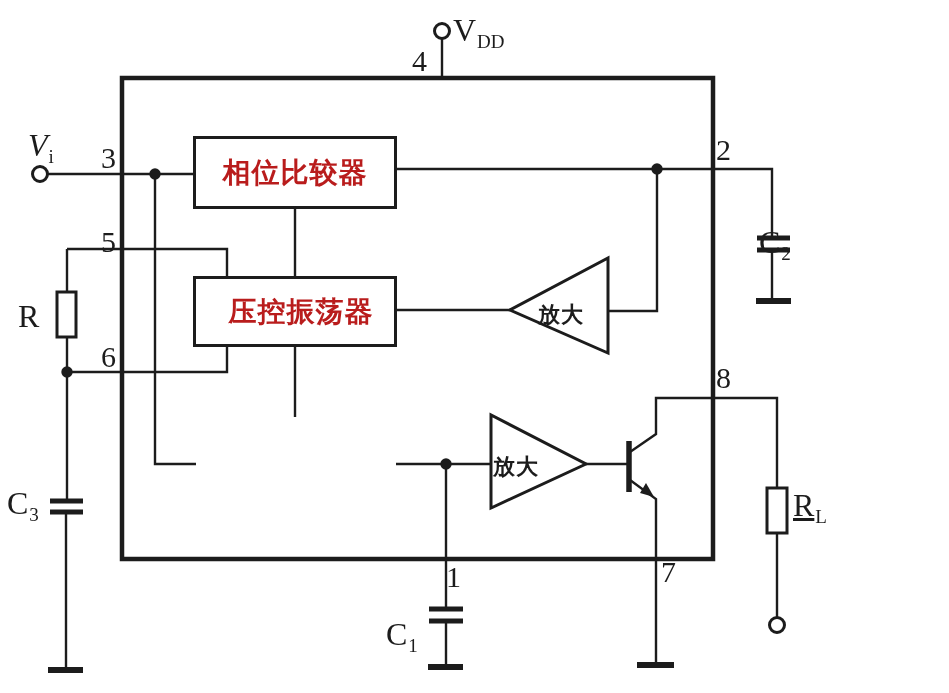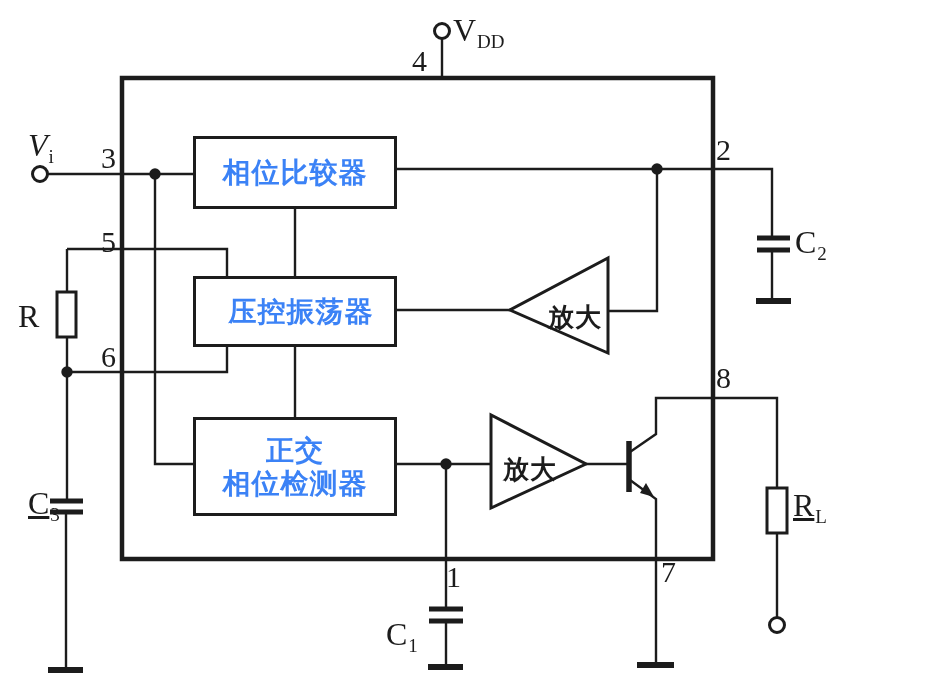--- a/index.html
+++ b/index.html
@@ -6,25 +6,25 @@
   .stage{
     position:relative;width:949px;height:693px;background:#ffffff;overflow:hidden;
     font-family:"Liberation Serif","DejaVu Serif",serif;color:#1c1c1c;
   }
   .stage svg{position:absolute;left:0;top:0;z-index:1;}
   .block{
     position:absolute;z-index:2;box-sizing:border-box;background:#ffffff;
     border:3px solid #1c1c1c;display:flex;flex-direction:column;
     align-items:center;justify-content:center;
     font-size:28px;font-weight:700;letter-spacing:1px;line-height:33px;
-    font-family:"Liberation Serif",serif;color:#3b82f6;white-space:nowrap;
+    font-family:"Liberation Serif",serif;color:#b91c1c;white-space:nowrap;
   }
   .amp-label{
-    position:absolute;z-index:3;font-size:26px;font-weight:700;letter-spacing:1px;
-    text-align:right;font-family:"Liberation Serif",serif;white-space:nowrap;
+    position:absolute;z-index:3;font-size:22px;font-weight:700;letter-spacing:1px;
+    text-align:left;font-family:"Liberation Serif",serif;white-space:nowrap;
   }
   .pin{
     position:absolute;z-index:3;font-size:30px;line-height:1;
     font-family:"Liberation Serif","DejaVu Serif",serif;
   }
   .part{
     position:absolute;z-index:3;font-size:32px;line-height:1;white-space:nowrap;
     font-family:"Liberation Serif","DejaVu Serif",serif;
   }
   .part .pm{font-size:32px;}
@@ -105,24 +105,20 @@
     <circle cx="442" cy="31" r="7.5" fill="#ffffff" stroke="#1c1c1c" stroke-width="3"></circle>
     <circle cx="777" cy="625" r="7.5" fill="#ffffff" stroke="#1c1c1c" stroke-width="3"></circle>
   </svg>
 
   <div class="block" style="left:193px;top:136px;width:204px;height:73px;">
     <span>相位比较器</span>
   </div>
   <div class="block" style="left:193px;top:276px;width:204px;height:71px;padding-left:12px;">
     <span>压控振荡器</span>
   </div>
-  <div class="block" style="left:193px;top:417px;width:204px;height:99px;">
-    <span>正交</span>
-    <span>相位检测器</span>
-  </div>
 
   <div class="amp-label" style="left:538px;top:300px;width:64px;">放大</div>
   <div class="amp-label" style="left:493px;top:452px;width:64px;">放大</div>
 
   <div class="pin" style="left:101px;top:143px;">3</div>
   <div class="pin" style="left:101px;top:227px;">5</div>
   <div class="pin" style="left:101px;top:342px;">6</div>
   <div class="pin" style="left:412px;top:46px;">4</div>
   <div class="pin" style="left:716px;top:135px;">2</div>
   <div class="pin" style="left:716px;top:363px;">8</div>
@@ -131,26 +127,26 @@
 
   <div class="part" style="left:28px;top:129px;font-family:Liberation Serif, serif;">
     <span class="pm it">V</span><span class="ps">i</span>
   </div>
   <div class="part" style="left:453px;top:14px;">
     <span class="pm">V</span><span class="ps">DD</span>
   </div>
   <div class="part" style="left:18px;top:300px;">
     <span class="pm">R</span><span class="ps"></span>
   </div>
-  <div class="part" style="left:28px;top:487px;text-decoration:underline;">
+  <div class="part" style="left:7px;top:487px;">
     <span class="pm">C</span><span class="ps">3</span>
   </div>
   <div class="part" style="left:386px;top:618px;">
     <span class="pm">C</span><span class="ps">1</span>
   </div>
-  <div class="part" style="left:795px;top:226px;">
+  <div class="part" style="left:759px;top:226px;">
     <span class="pm">C</span><span class="ps">2</span>
   </div>
   <div class="part" style="left:793px;top:489px;text-decoration:underline;">
     <span class="pm">R</span><span class="ps">L</span>
   </div>
 
 </div>
 
 </body></html>

